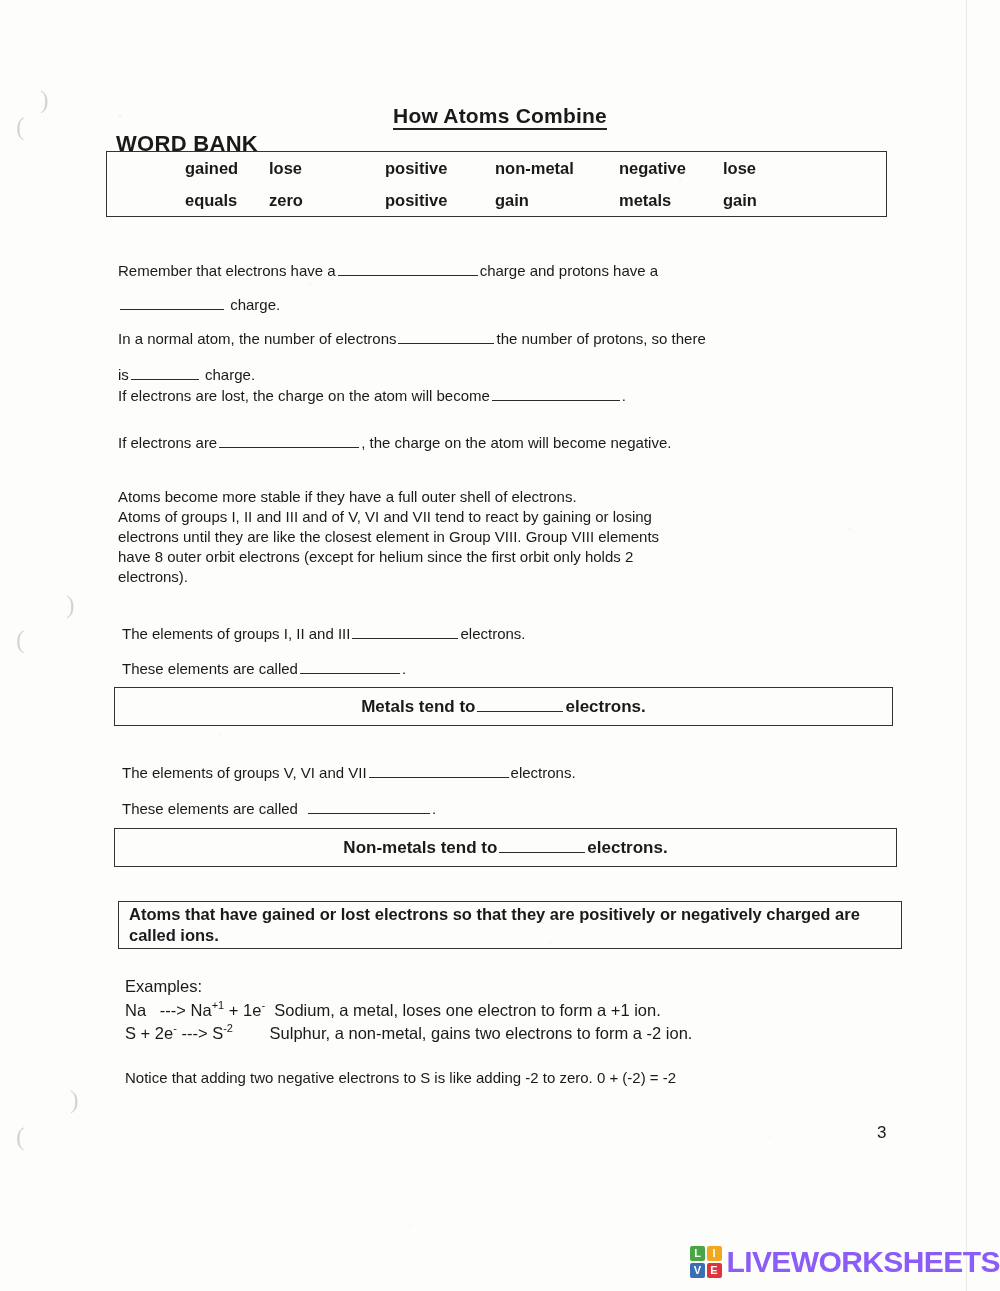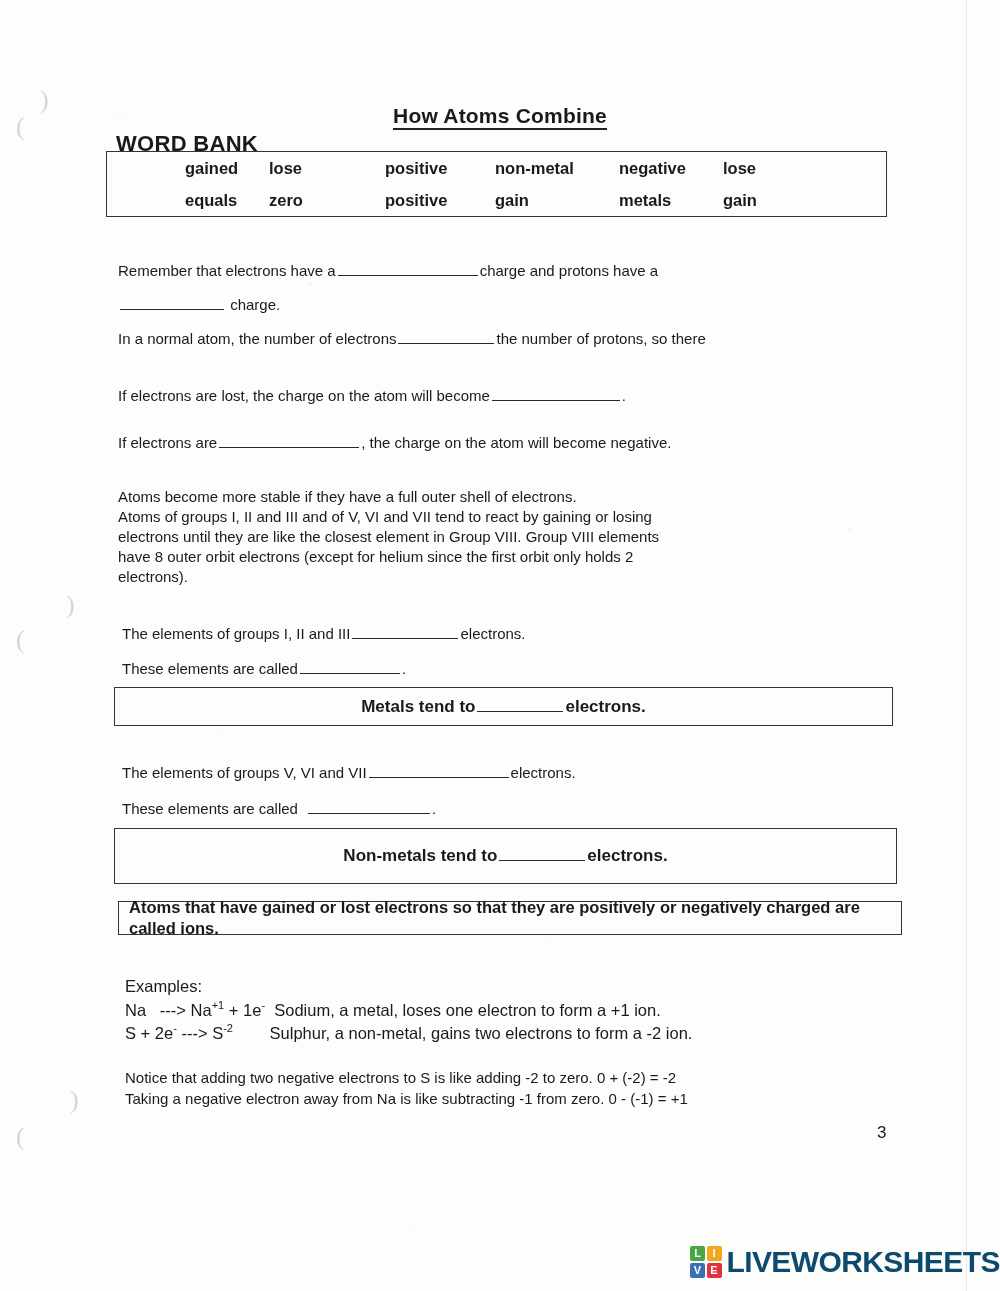--- a/index.html
+++ b/index.html
@@ -252,20 +252,23 @@
     <div class="body-text" style="top:261px;">
       <div class="line"><span>Remember that electrons have a</span><span class="blank" style="width:140px;"></span><span>charge and protons have a</span></div>
     </div>
     <div class="body-text" style="top:295px;">
       <div class="line"><span class="blank" style="width:104px;"></span> <span>charge.</span></div>
     </div>
 
     <div class="body-text" style="top:329px;">
       <div class="line"><span>In a normal atom, the number of electrons</span><span class="blank" style="width:96px;"></span><span>the number of protons, so there</span></div>
     </div>
+    <div class="body-text" style="top:365px;">
+      <div class="line"><span>is</span><span class="blank" style="width:68px;"></span> <span>charge.</span></div>
+    </div>
 
     <div class="body-text" style="top:386px;">
       <div class="line"><span>If electrons are lost, the charge on the atom will become</span><span class="blank" style="width:128px;"></span><span>.</span></div>
     </div>
 
     <div class="body-text" style="top:433px;">
       <div class="line"><span>If electrons are</span><span class="blank" style="width:140px;"></span><span>, the charge on the atom will become negative.</span></div>
     </div>
 
     <div class="body-text" style="top:487px; line-height:1.33;">
@@ -289,49 +292,48 @@
       </div>
     </div>
 
     <div class="body-text" style="left:122px; top:763px;">
       <div class="line"><span>The elements of groups V, VI and VII</span><span class="blank" style="width:140px;"></span><span>electrons.</span></div>
     </div>
     <div class="body-text" style="left:122px; top:799px;">
       <div class="line"><span>These elements are called</span><span class="blank" style="width:122px; margin-left:10px;"></span><span>.</span></div>
     </div>
 
-    <div class="stmt-box" style="left:114px; top:828px; width:783px; height:56px;">
+    <div class="stmt-box" style="left:114px; top:828px; width:783px; height:39px;">
       <div class="stmt-center">
         <span class="stmt-text"><span>Non-metals tend to</span><span class="blank" style="width:86px;"></span><span>electrons.</span></span>
       </div>
     </div>
 
-    <div class="stmt-box" style="left:118px; top:901px; width:784px; height:34px;">
+    <div class="stmt-box" style="left:118px; top:901px; width:784px; height:48px;">
       <div class="stmt-left">
         <span class="stmt-text">Atoms that have gained or lost electrons so that they are positively or negatively charged are called ions.</span>
       </div>
     </div>
 
     <div class="examples" style="top:976px;">
       <div class="ex-line">Examples:</div>
       <div class="ex-line"><span>Na   ---&gt; Na</span><sup>+1</sup><span> + 1e</span><sup>-</sup><span>  Sodium, a metal, loses one electron to form a +1 ion.</span></div>
       <div class="ex-line"><span>S + 2e</span><sup>-</sup><span> ---&gt; S</span><sup>-2</sup><span>        Sulphur, a non-metal, gains two electrons to form a -2 ion.</span></div>
     </div>
 
     <div class="notes" style="top:1068px;">
       <div class="note-line">Notice that adding two negative electrons to S is like adding -2 to zero.  0 + (-2) =  -2</div>
-      <div class="note-line">Taking a negative electron away from Na is like subtracting -1 from zero.  0  - (-1) = +1</div>
     </div>
 
     <div class="page-number">3</div>
 
     <div class="lw-logo">
       <div class="lw-tiles">
         <div class="lw-tile" style="background: rgb(74, 165, 68);">L</div>
         <div class="lw-tile" style="background: rgb(240, 168, 30);">I</div>
         <div class="lw-tile" style="background: rgb(58, 111, 181);">V</div>
         <div class="lw-tile" style="background: rgb(224, 51, 60);">E</div>
       </div>
-      <div class="lw-word" style="color: #0c4a6e;">LIVEWORKSHEETS</div>
+      <div class="lw-word" style="color: #8b5cf6;">LIVEWORKSHEETS</div>
     </div>
 
   </div>
 </div>
 
 </body></html>

